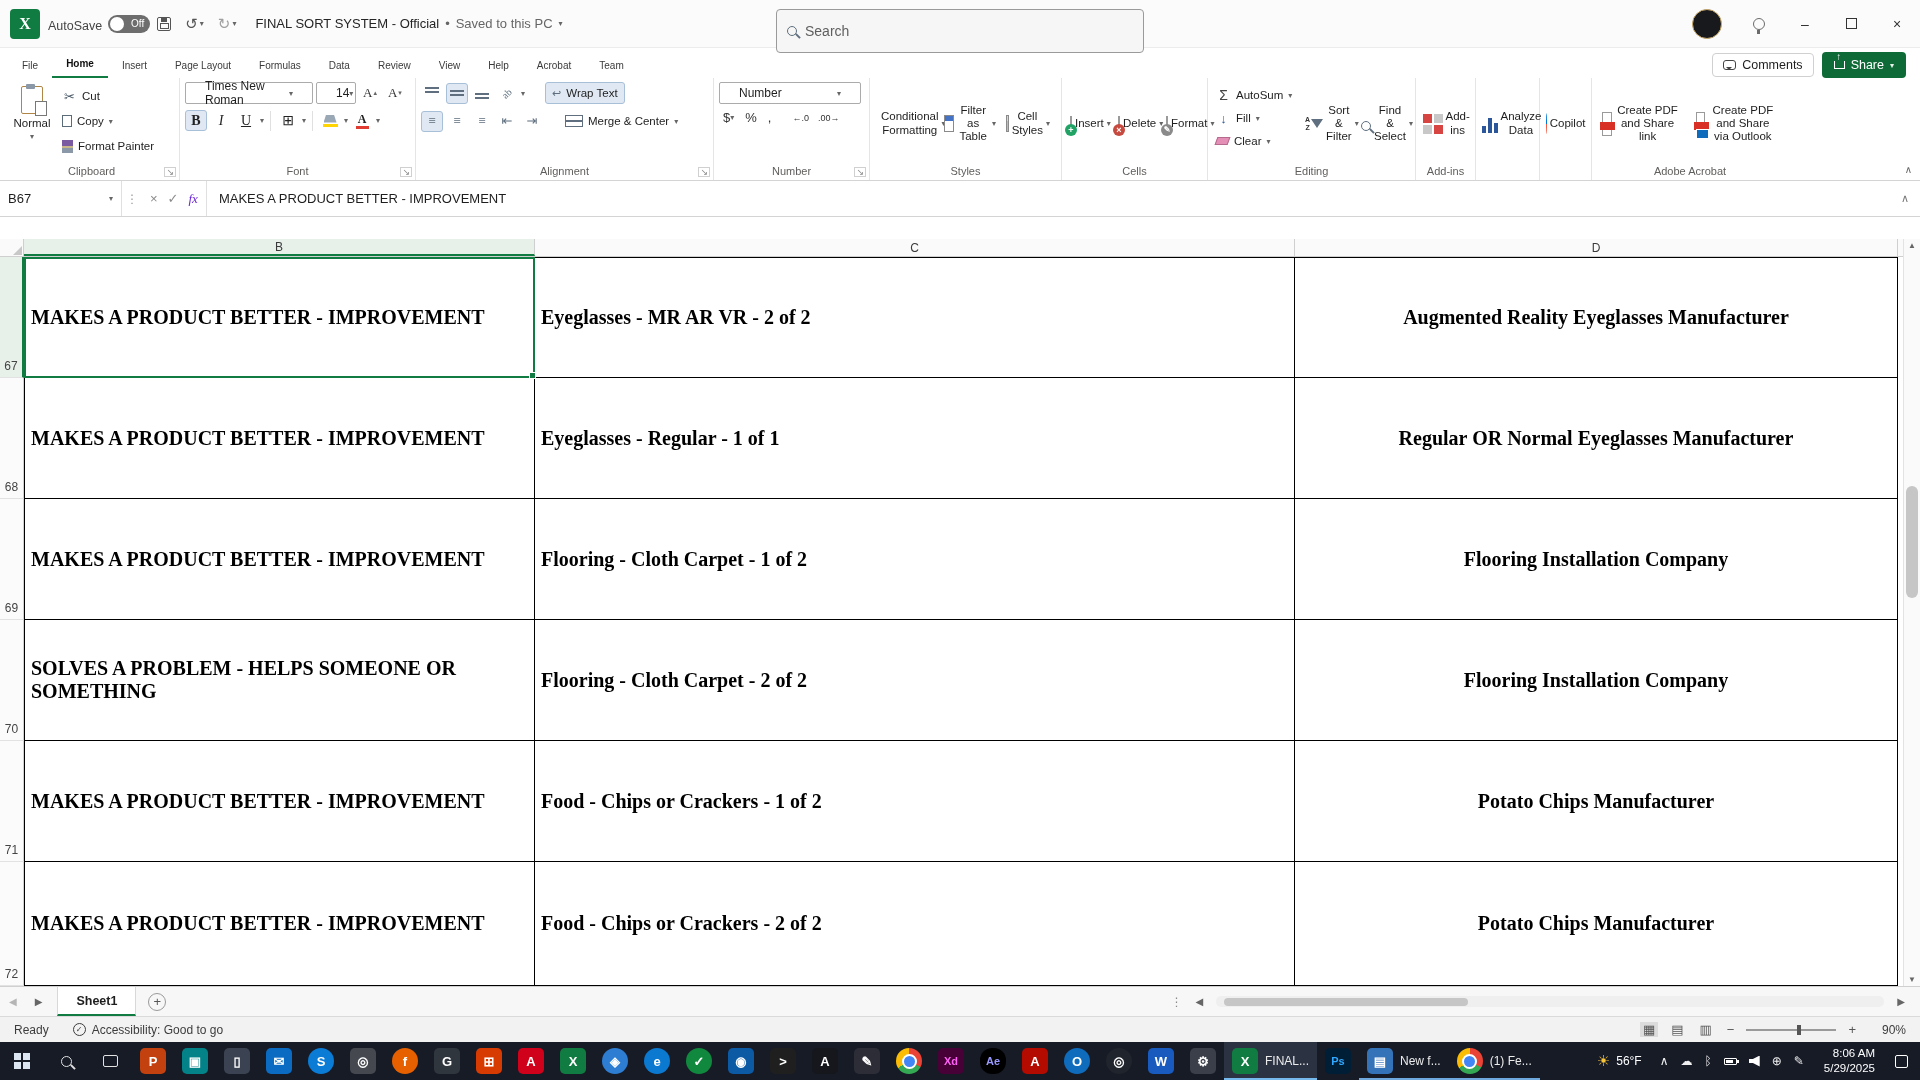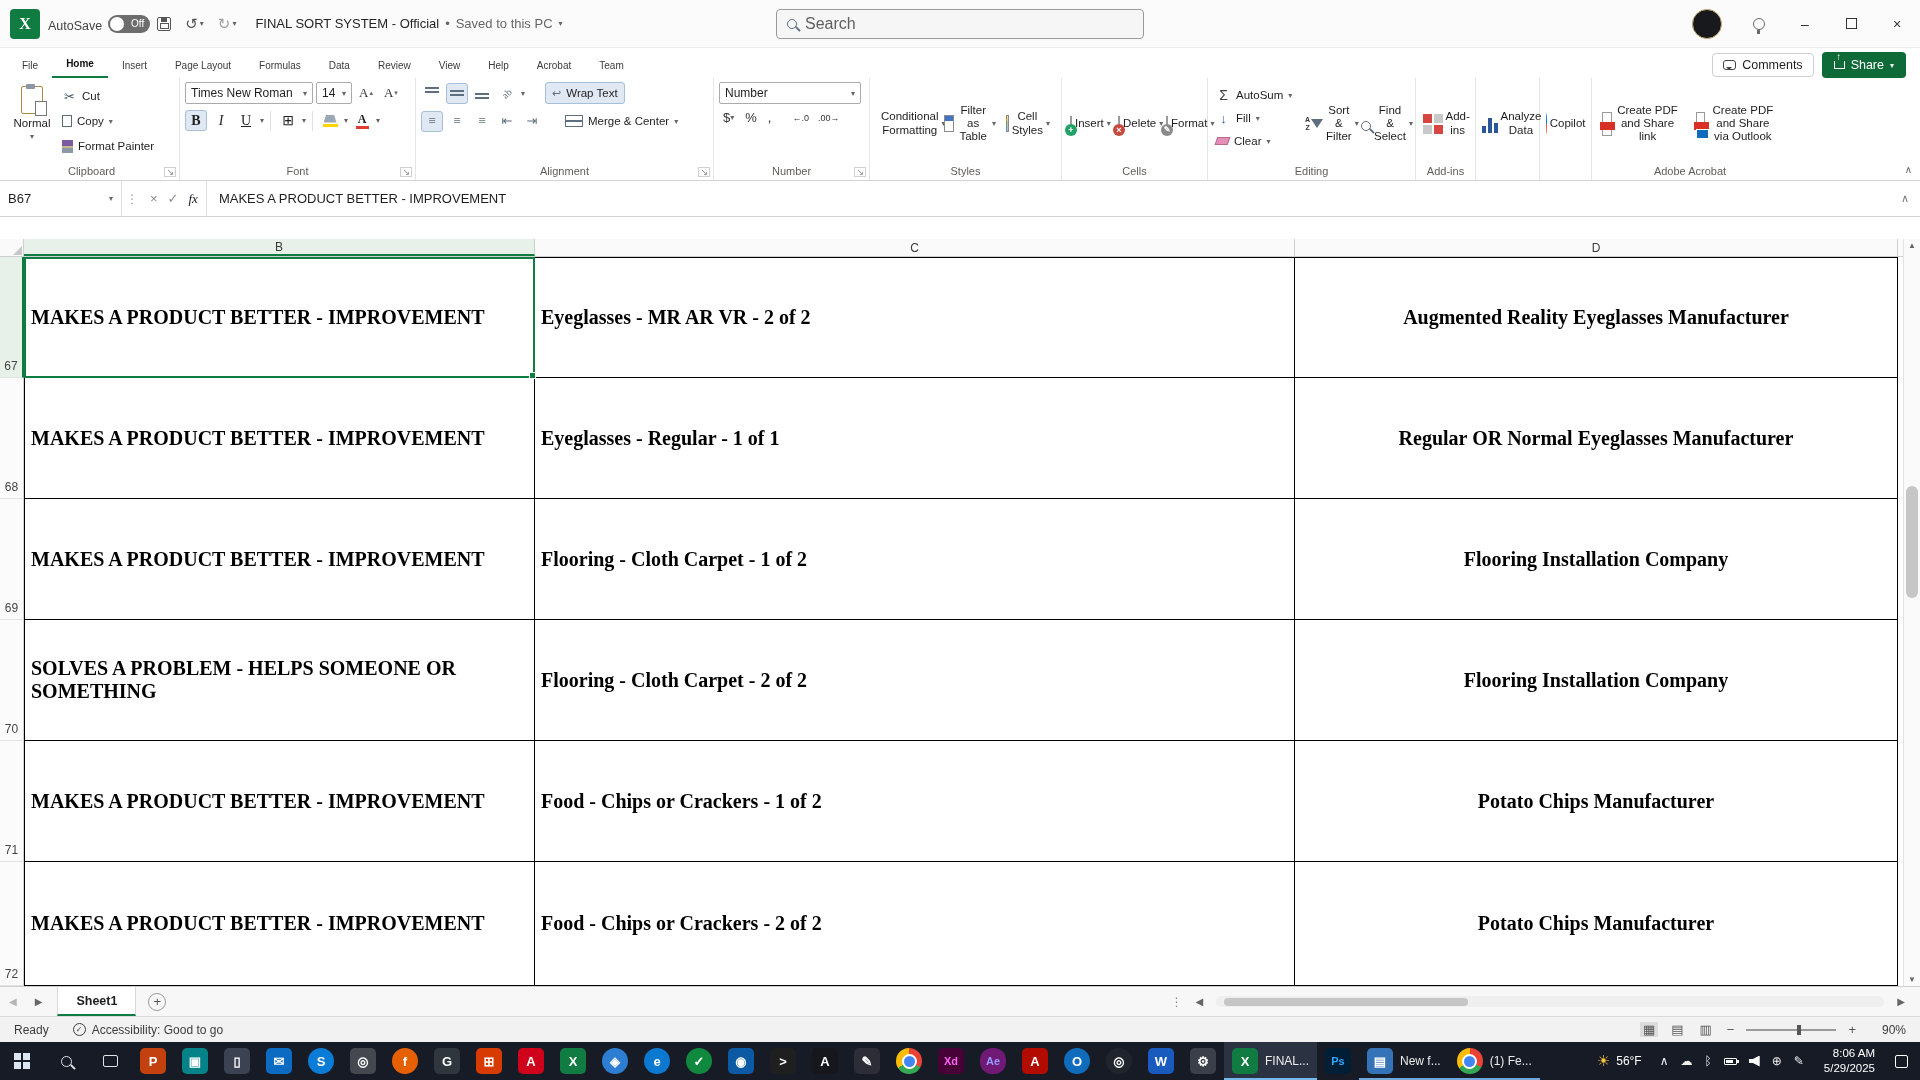--- a/index.html
+++ b/index.html
@@ -14,21 +14,21 @@
 .aspill{width:42px;height:18px;border-radius:9px;background:#6d6d6d;position:relative;color:#fff;font-size:10px;display:flex;align-items:center;justify-content:flex-end;padding-right:6px}
 .aspill .knob{position:absolute;left:2px;top:2px;width:14px;height:14px;border-radius:50%;background:#fff}
 .tbbtn{height:32px;padding:0 7px;font-size:15px;color:#555;gap:2px}
 .tbbtn.dim{color:#a0a0a0}
 .i-save{width:14px;height:14px;border:1.6px solid #555;border-radius:2px;position:relative;display:inline-block}
 .i-save::before{content:"";position:absolute;top:0;left:3px;width:6px;height:4px;background:#555}
 .i-save::after{content:"";position:absolute;bottom:1px;left:2px;width:7px;height:4px;border:1px solid #555}
 .chev{font-size:8px;color:#666}
 .doctitle{display:flex;align-items:center;gap:6px;font-size:13px;margin-left:12px;color:#252525}
 .doctitle .saved{color:#666}
-.tbsearch{position:absolute;left:50%;top:9px;transform:translateX(-50%);width:368px;height:30px;border:1px solid #9a9a9a;border-radius:4px;background:#f6f6f6;display:flex;align-items:center;gap:8px;padding:0 10px;font-size:16px;color:#5f5f5f}
+.tbsearch{position:absolute;left:50%;top:9px;transform:translateX(-50%);width:368px;height:44px;border:1px solid #9a9a9a;border-radius:4px;background:#f6f6f6;display:flex;align-items:center;gap:8px;padding:0 10px;font-size:14px;color:#5f5f5f}
 .i-mag{width:10px;height:10px;border:1.8px solid #5f6f7f;border-radius:50%;position:relative;display:inline-block;flex:none}
 .i-mag::after{content:"";position:absolute;width:6px;height:1.8px;background:#5f6f7f;transform:rotate(45deg);right:-5px;bottom:-2px}
 .tbright{margin-left:auto;display:flex;align-items:center;height:100%}
 .avatar{width:30px;height:30px;border-radius:50%;background:#17191c;border:1px solid #c9a86a;margin-right:14px}
 .i-bulb{width:12px;height:12px;border:1.6px solid #6b6b6b;border-radius:50%;position:relative;display:inline-block}
 .i-bulb::after{content:"";position:absolute;left:3px;bottom:-5px;width:3px;height:4px;background:#6b6b6b}
 .winctl{width:46px;height:48px;display:flex;align-items:center;justify-content:center;font-size:14px;color:#333}
 .i-restore{width:11px;height:11px;border:1.3px solid #333;display:inline-block}
 
 
@@ -54,21 +54,21 @@
 .i-paste{position:relative;width:22px;height:28px;background:#fff;border:1.6px solid #b08647;border-radius:2px;display:inline-block}
 .i-paste::before{content:"";position:absolute;top:-3px;left:4px;width:9px;height:5px;background:#8a98a8;border-radius:1px}
 .i-paste i{position:absolute;right:-5px;bottom:-3px;width:12px;height:15px;background:#fff;border:1.2px solid #777}
 .clipcol{display:flex;flex-direction:column;justify-content:flex-start;gap:5px;padding-top:4px}
 .smallbtn{gap:5px;font-size:11.5px;height:20px;padding:0 3px;white-space:nowrap}
 .gi{font-size:13px;color:#4a5a68;width:15px;text-align:center}
 .i-copy{width:10px;height:12px;border:1.4px solid #5a6b7a;position:relative;display:inline-block;background:#fff}
 .i-copy::before{content:"";position:absolute;left:2.5px;top:-4px;width:9px;height:11px;border:1.4px solid #5a6b7a;background:#fff;z-index:-1}
 .i-fp{width:11px;height:13px;display:inline-block;background:linear-gradient(#7a5aa0 0 45%,#c9b68a 45% 60%,#8a98a8 60%)}
 .frow{display:flex;align-items:center;gap:3px}
-.combo{border:1px solid #ababab;background:#fff;height:22px;display:flex;align-items:center;justify-content:space-between;padding:0 5px;font-size:12px;border-radius:2px}
+.combo{border:1px solid #ababab;background:#fff;height:22px;display:flex;align-items:center;justify-content:space-between;padding:0 19px;font-size:12px;border-radius:2px}
 .w128{width:128px}.w34{width:36px}.w140{width:142px}
 .ab{font-size:13px;color:#333;padding:0 4px;font-family:"Liberation Serif",serif}
 .ab .chev{font-size:7px;margin-left:1px}
 .fmt{width:22px;height:21px;justify-content:center;font-family:"Liberation Serif",serif;font-size:14px;color:#222;border-radius:3px}
 .on{background:#dfe8f3;border:1px solid #a8bfd8}
 .sepv{width:1px;height:20px;background:#e0e0e0;margin:0 3px}
 .i-fill{display:inline-flex;flex-direction:column;align-items:center;gap:1px}
 .i-fill b{width:13px;height:8px;background:#9aa7b5;clip-path:polygon(20% 0,80% 0,100% 100%,0 100%)}
 .i-fill i{width:15px;height:3px;background:#ffd400;display:block}
 .i-fc{display:inline-flex;flex-direction:column;align-items:center;line-height:1}
@@ -110,21 +110,21 @@
 .i-pdf{width:19px;height:24px;background:#fff;border:1.3px solid #9a9a9a;position:relative;display:inline-block}
 .i-pdf::before{content:"";position:absolute;left:-3px;top:9px;width:15px;height:8px;background:#d93025}
 .i-pdf.olk::after{content:"";position:absolute;right:-5px;bottom:-4px;width:11px;height:8px;background:#0f6cbd;border:1px solid #fff}
 .ribcollapse{position:absolute;right:8px;bottom:5px;font-size:10px;color:#666}
 
 
 .fbar{height:36px;display:flex;align-items:stretch;border-bottom:1px solid #d4d4d4;background:#fff;font-size:13px}
 .namebox{width:122px;display:flex;align-items:center;justify-content:space-between;padding:0 8px;border-right:1px solid #e0e0e0}
 .fdots{display:flex;align-items:center;color:#9a9a9a;padding:0 4px;font-size:12px}
 .ficons{display:flex;align-items:center;gap:10px;padding:0 8px;border-right:1px solid #e0e0e0;color:#8a8a8a}
-.fx{font-family:"Liberation Serif",serif;font-style:italic;color:#0f172a}
+.fx{font-family:"Liberation Serif",serif;font-style:italic;color:#6d28d9}
 .fval{flex:1;display:flex;align-items:center;padding-left:12px;color:#1e1e1e}
 .fcollapse{width:30px;display:flex;align-items:center;justify-content:center;color:#777;font-size:11px}
 .substrip{height:22px;background:#fff}
 
 
 .gridwrap{position:relative;flex:none}
 .colheads{height:18px;display:flex;background:#fafafa;border-bottom:1px solid #cfcfcf;font-size:12px;color:#3a3a3a}
 .corner{width:24px;border-right:1px solid #cfcfcf;position:relative}
 .corner::after{content:"";position:absolute;right:1px;bottom:1px;border-left:9px solid transparent;border-bottom:9px solid #c8c8c8}
 .chd{display:flex;align-items:center;justify-content:center;border-right:1px solid #cfcfcf}
@@ -832,21 +832,21 @@
           <span class="pin circle g-chrome">
             <span></span>
           </span>
         </div>
         <div class="tapp">
           <span class="pin" style="background: rgb(71, 1, 55);">
             <span style="color: rgb(255, 97, 246); font-size: 11px;">Xd</span>
           </span>
         </div>
         <div class="tapp">
-          <span class="pin" style="background: #701a75; border-radius: 12px;">
+          <span class="pin" style="background: #000000; border-radius: 12px;">
             <span style="color: rgb(153, 153, 255); font-size: 11px;">Ae</span>
           </span>
         </div>
         <div class="tapp">
           <span class="pin" style="background: rgb(179, 11, 0);">
             <span>A</span>
           </span>
         </div>
         <div class="tapp">
           <span class="pin circle" style="background: rgb(15, 108, 189);">

